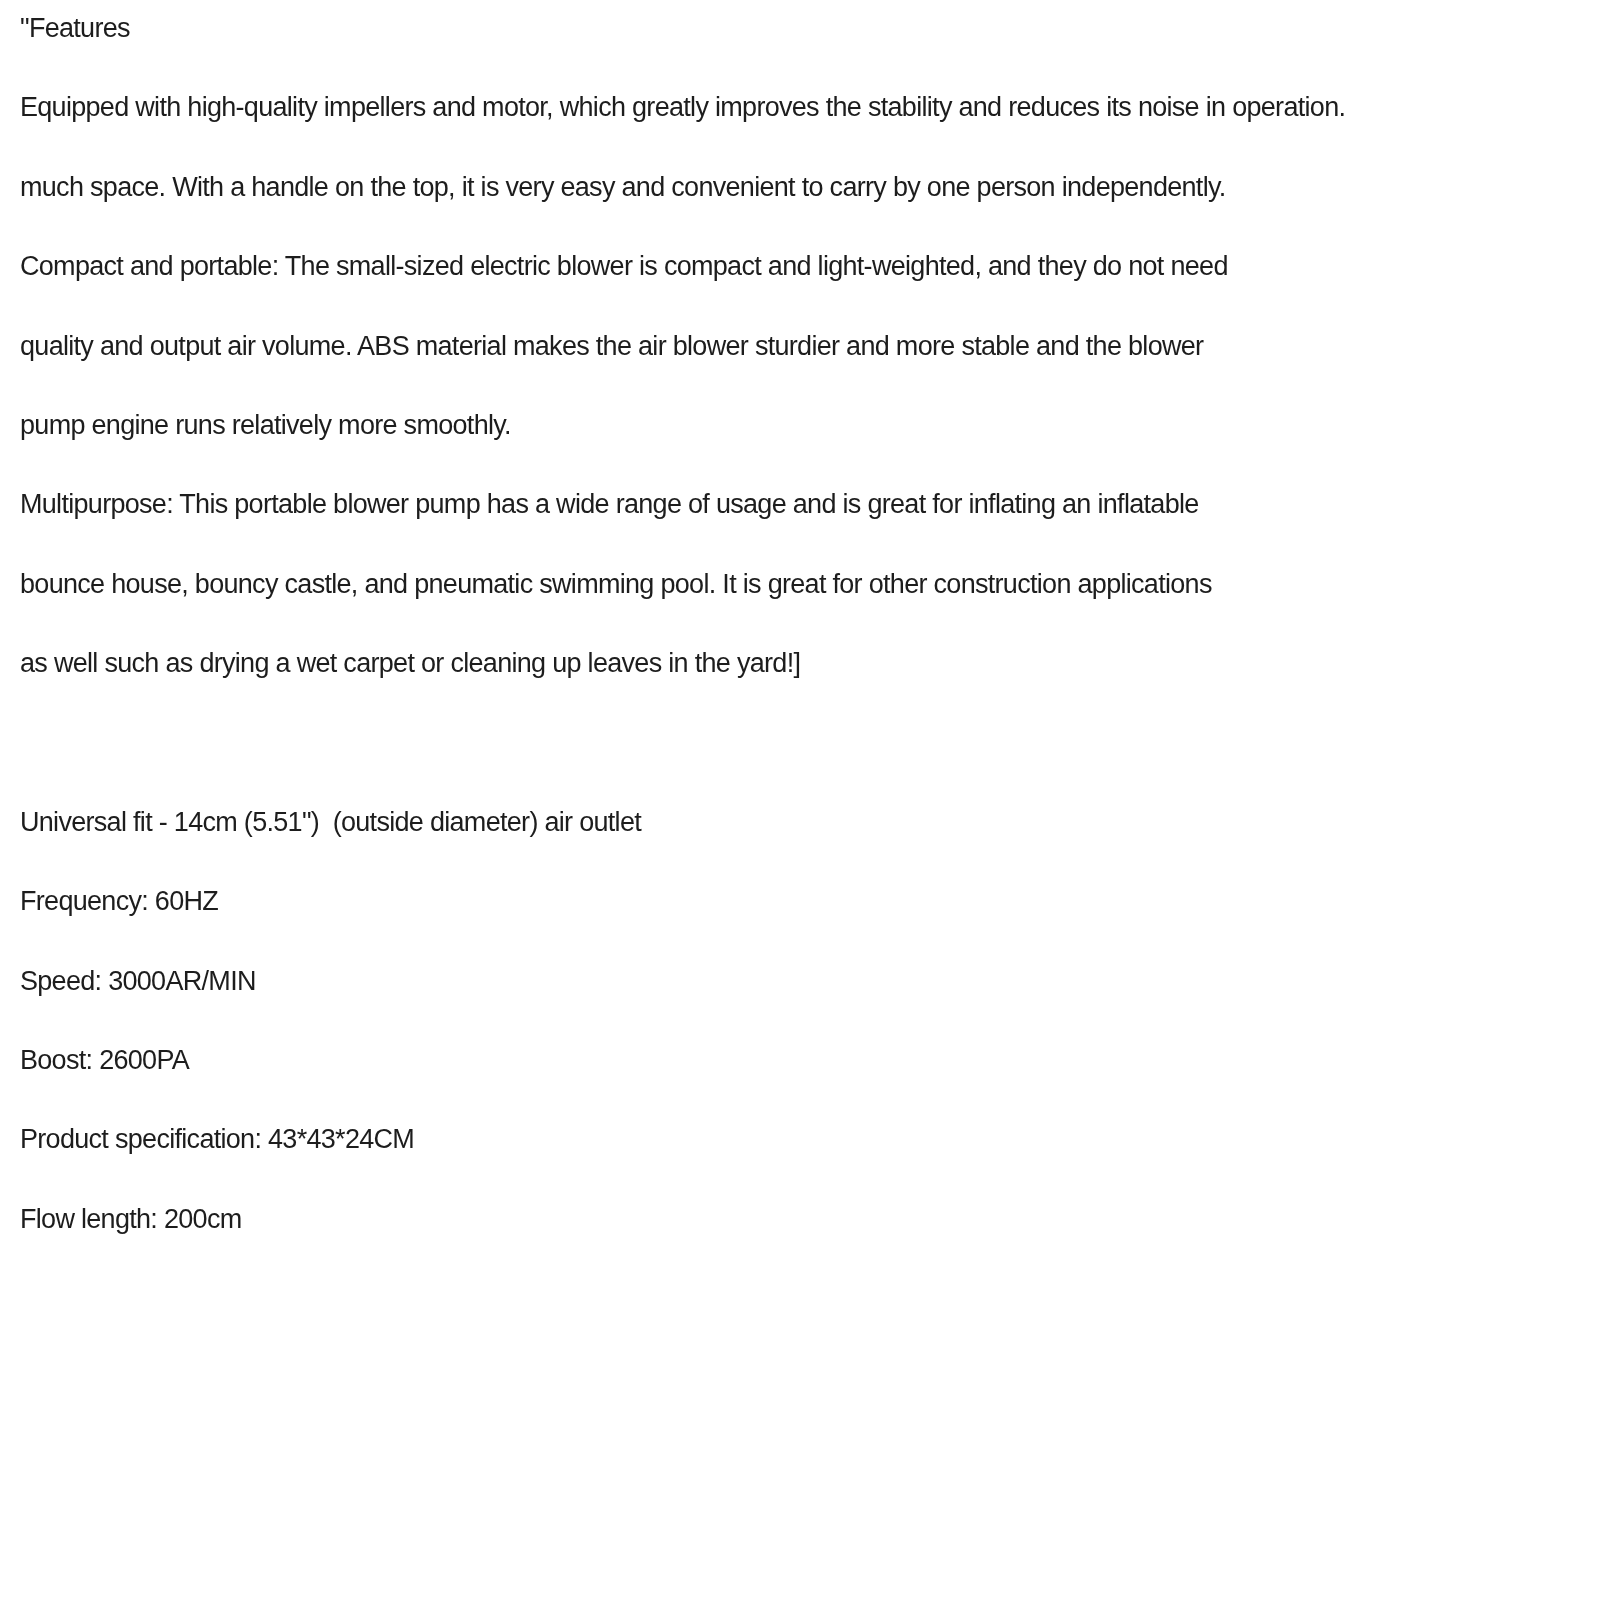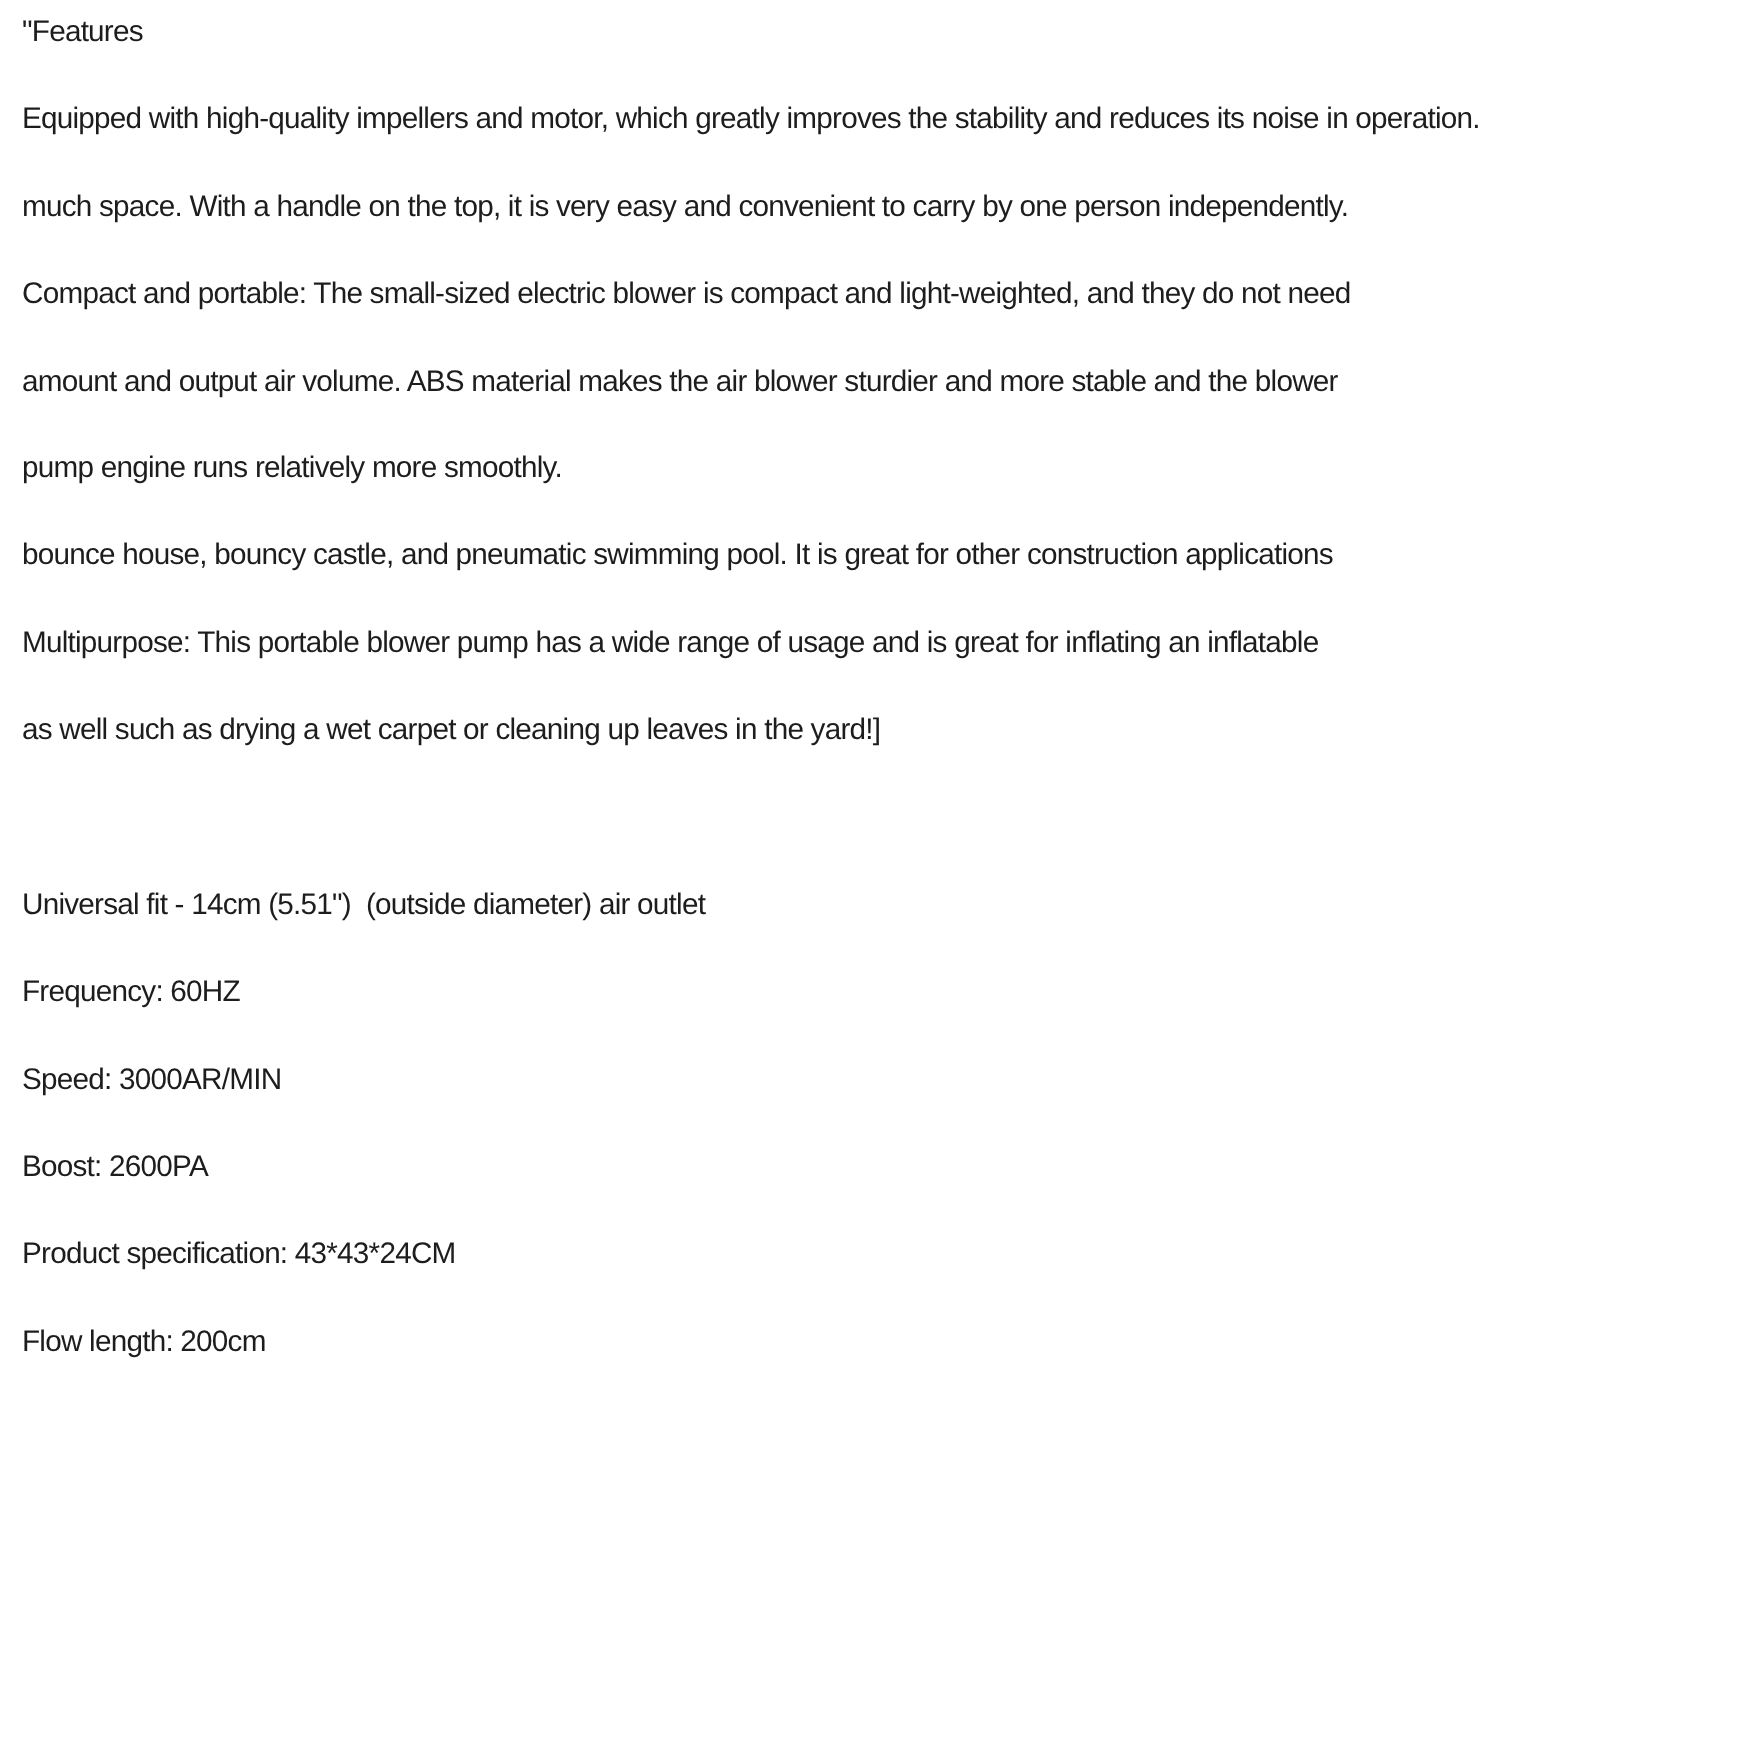--- a/index.html
+++ b/index.html
@@ -33,24 +33,24 @@
 </head>
 <body>
 
 <div class="doc">
 
   <section>
     <p class="line">"Features</p>
     <p class="line">Equipped with high-quality impellers and motor, which greatly improves the stability and reduces its noise in operation.</p>
     <p class="line">much space. With a handle on the top, it is very easy and convenient to carry by one person independently.</p>
     <p class="line">Compact and portable: The small-sized electric blower is compact and light-weighted, and they do not need</p>
-    <p class="line">amount and output air volume. ABS material makes the air blower sturdier and more stable and the blower</p>
+    <p class="line">quality and output air volume. ABS material makes the air blower sturdier and more stable and the blower</p>
     <p class="line">pump engine runs relatively more smoothly.</p>
+    <p class="line">Multipurpose: This portable blower pump has a wide range of usage and is great for inflating an inflatable</p>
     <p class="line">bounce house, bouncy castle, and pneumatic swimming pool. It is great for other construction applications</p>
-    <p class="line">Multipurpose: This portable blower pump has a wide range of usage and is great for inflating an inflatable</p>
     <p class="line">as well such as drying a wet carpet or cleaning up leaves in the yard!]</p>
   </section>
 
   <section class="specs">
     <p class="line">Universal fit - 14cm (5.51")  (outside diameter) air outlet</p>
     <p class="line">Frequency: 60HZ</p>
     <p class="line">Speed: 3000AR/MIN</p>
     <p class="line">Boost: 2600PA</p>
     <p class="line">Product specification: 43*43*24CM</p>
     <p class="line">Flow length: 200cm</p>

